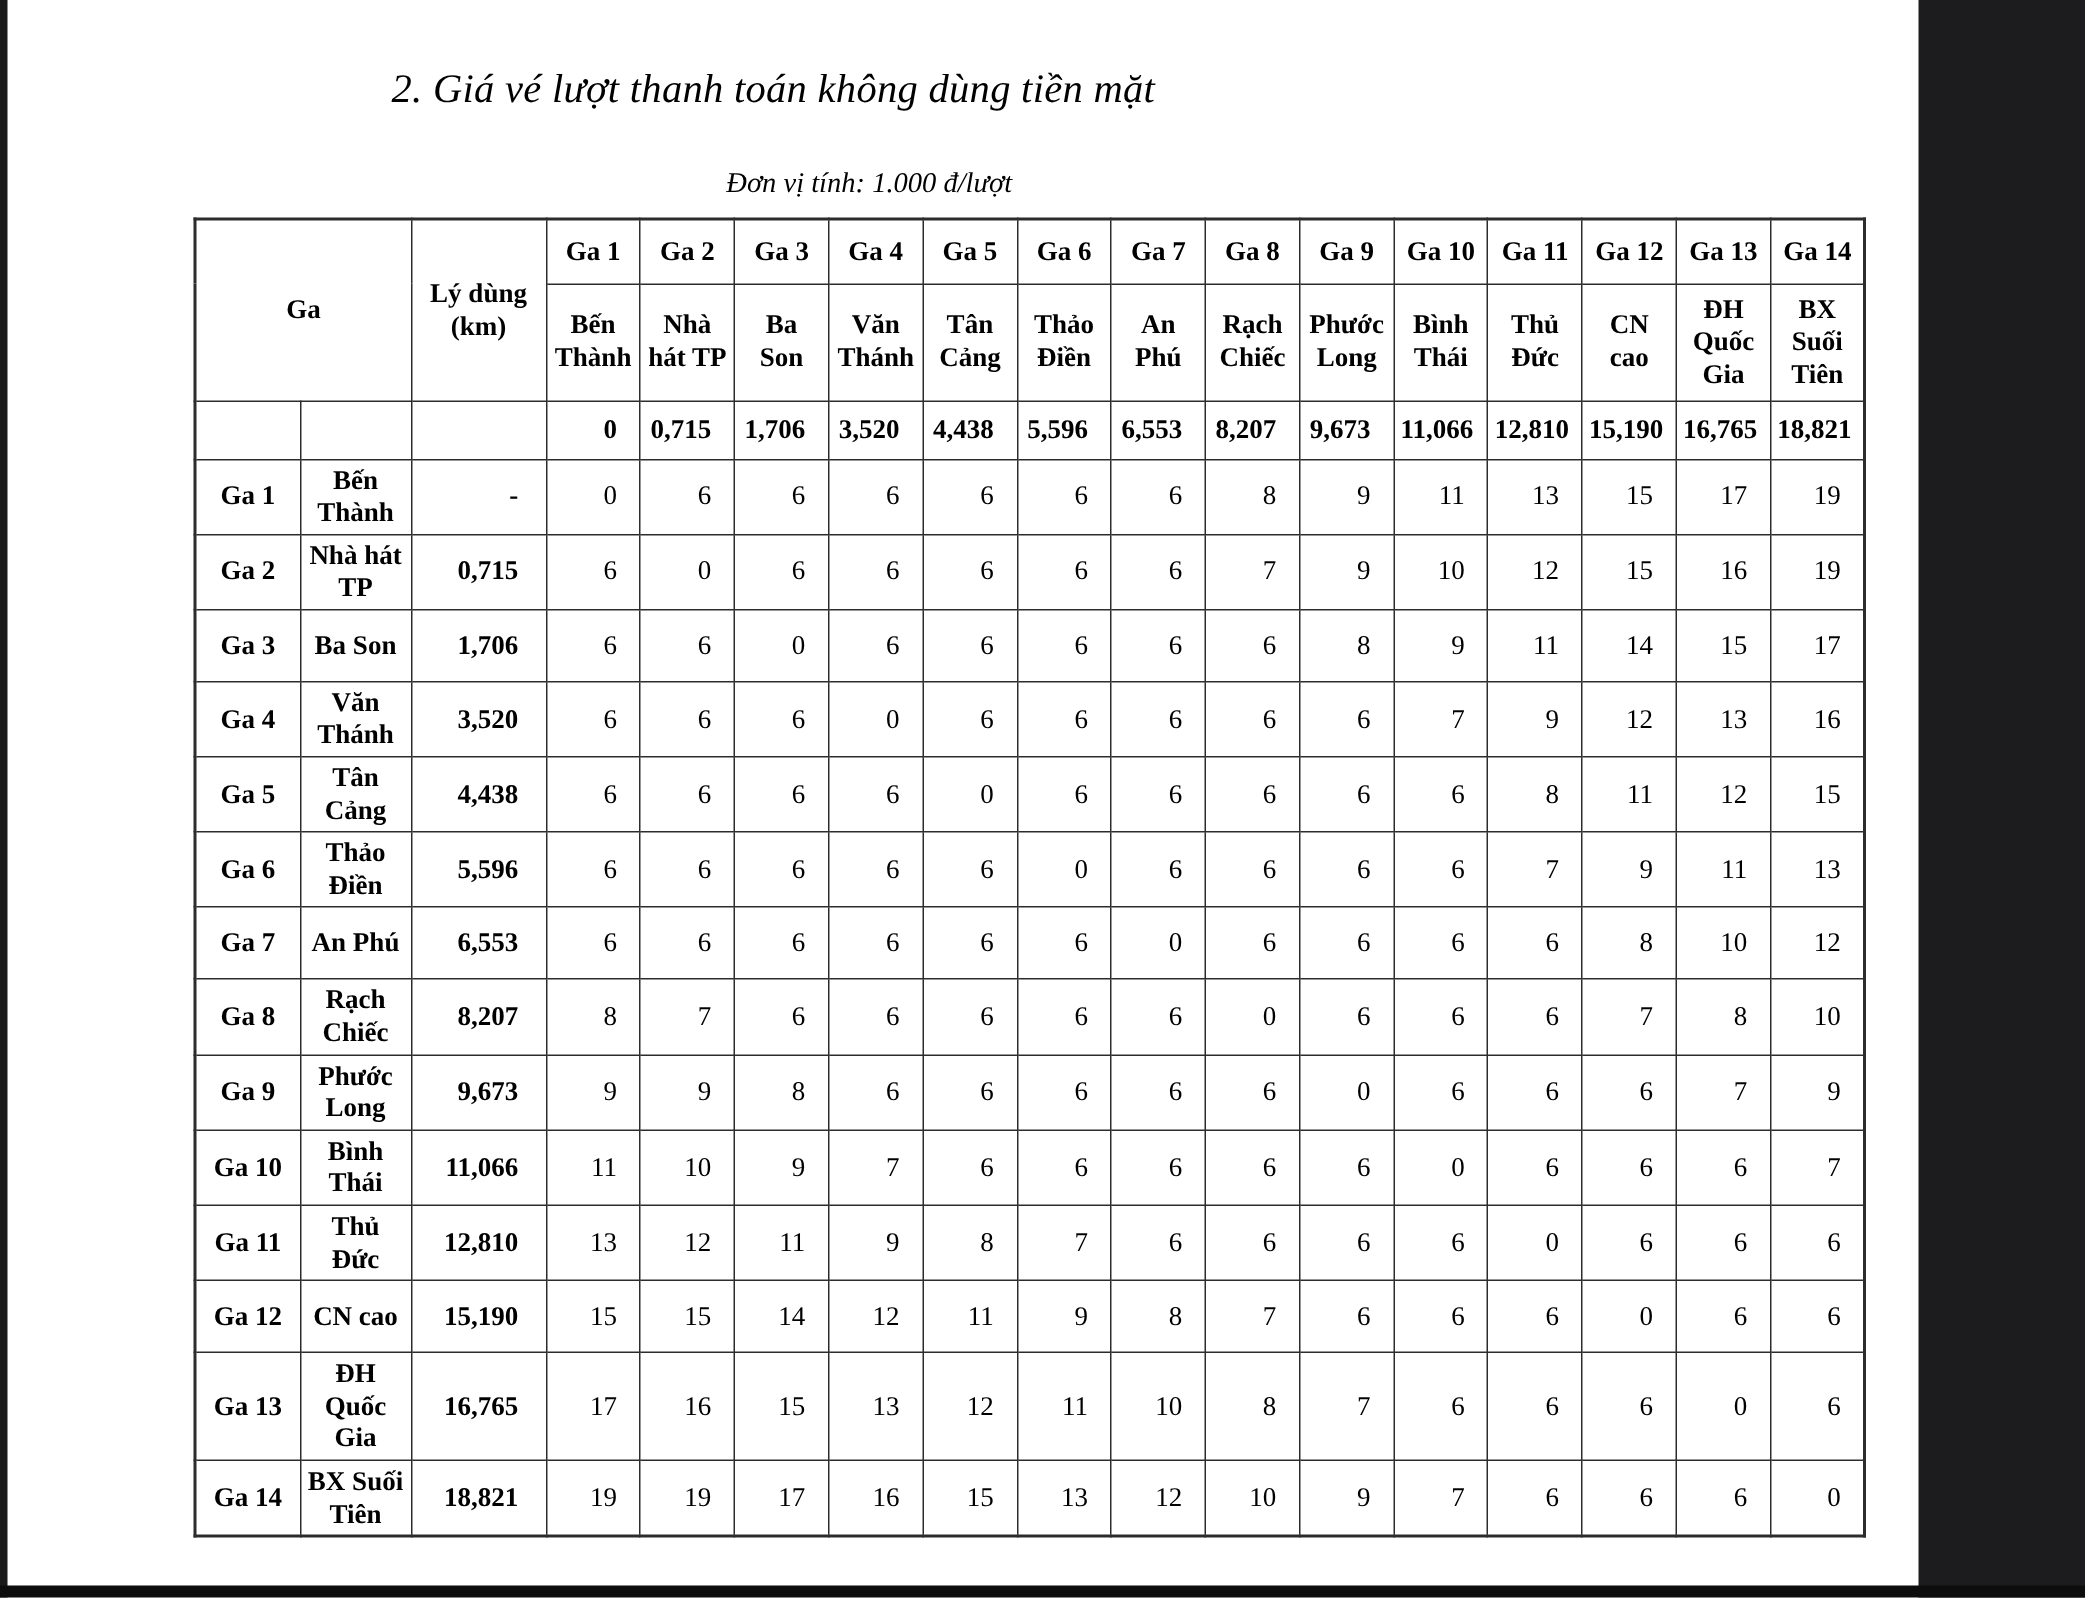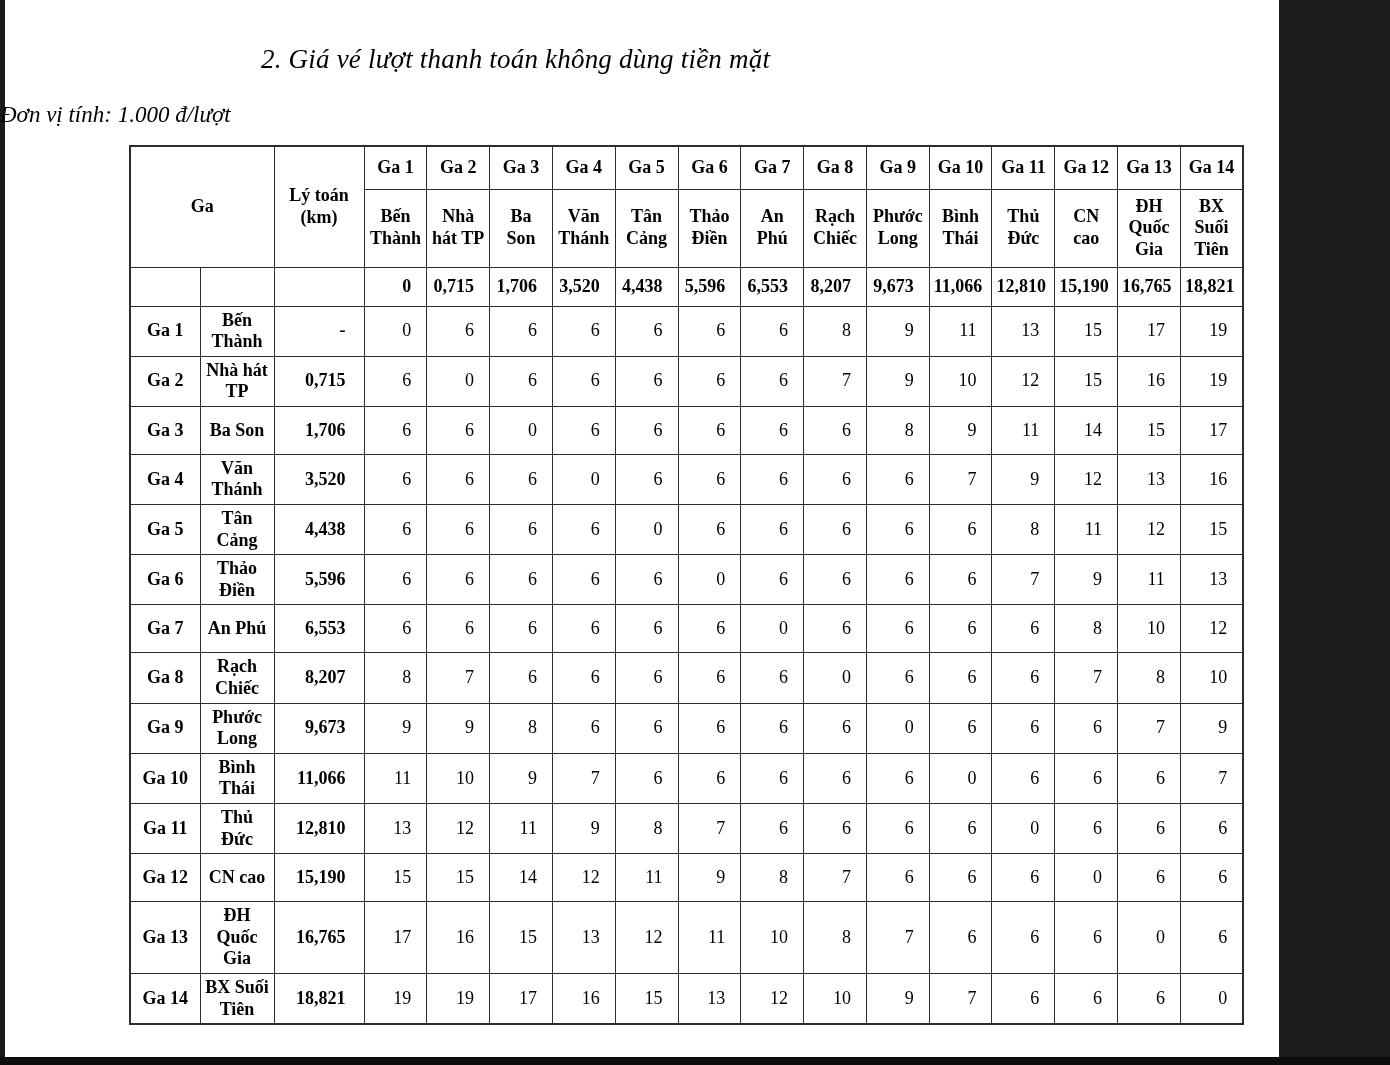--- a/index.html
+++ b/index.html
@@ -10,22 +10,22 @@
   }
   .edge-left   { position:absolute; left:0; top:0; width:5px; height:1065px; background:#1a1a1a; }
   .edge-bottom { position:absolute; left:0; bottom:0; width:1390px; height:8px; background:#0d0d0d; }
   .right-bar   { position:absolute; top:0; right:0; width:111px; height:1065px; background:#1c1c1e; }
 
   .doc-title {
     position:absolute; left:261px; top:44px;
     font-size:27px; font-weight:normal; font-style:italic; letter-spacing:0.2px;
   }
   .unit-note {
-    position:absolute; left:0; top:102px; width:1159px;
-    text-align:left; font-size:23px; font-style:italic;
+    position:absolute; left:0; top:112px; width:1159px;
+    text-align:center; font-size:19px; font-style:italic;
   }
 
   table.fare {
     position:absolute; left:129px; top:145px; width:1113px;
     border-collapse:collapse; table-layout:fixed;
     border:2px solid #2c2c2c;
   }
   .fare col.c-code { width:70px; }
   .fare col.c-name { width:74px; }
   .fare col.c-dist { width:90px; }
@@ -60,21 +60,21 @@
 <table class="fare">
   <colgroup>
     <col class="c-code">
       <col class="c-name">
       <col class="c-dist">
     <col class="c-fare" span="14">
   </colgroup>
   <thead>
       <tr class="r-top">
         <th colspan="2" rowspan="2">Ga</th>
-        <th rowspan="2">Lý toán (km)</th>
+        <th rowspan="2">Lý dùng (km)</th>
         <th>Ga 1</th>
         <th>Ga 2</th>
         <th>Ga 3</th>
         <th>Ga 4</th>
         <th>Ga 5</th>
         <th>Ga 6</th>
         <th>Ga 7</th>
         <th>Ga 8</th>
         <th>Ga 9</th>
         <th>Ga 10</th>

